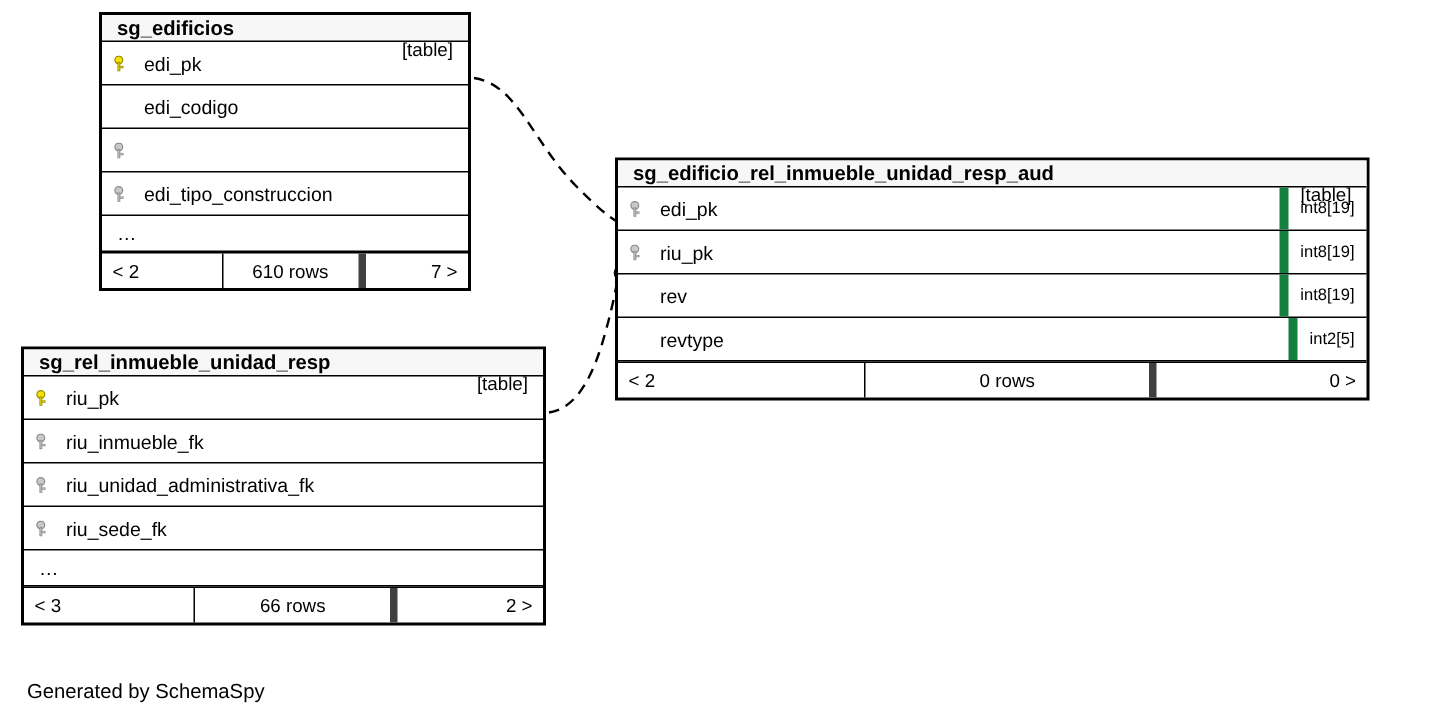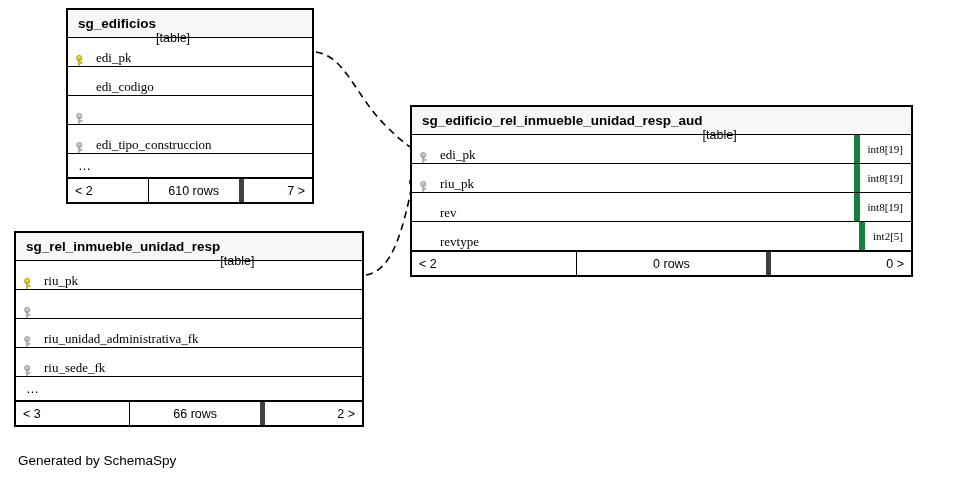--- a/index.html
+++ b/index.html
@@ -31,43 +31,42 @@
   }
   .table-box {
     position: absolute;
     border: 2px solid #000000;
     background: #ffffff;
     box-sizing: border-box;
   }
   .table-title {
     display: flex;
     align-items: center;
-    justify-content: flex-start;
+    justify-content: space-between;
     background: #f7f7f7;
     border-bottom: 1px solid #000000;
     padding: 6px 10px;
     box-sizing: border-box;
-    height: 28px;
+    height: 18px;
   }
   .table-title .tname {
     font-weight: bold;
     font-size: 13.5px;
   }
   .table-title .ttag {
     font-size: 12.5px;
     color: #000000;
     margin-top: 29px;
   }
   .col-row {
     display: flex;
-    align-items: flex-end;
+    align-items: center;
     border-bottom: 1px solid #000000;
     height: 29px;
     box-sizing: border-box;
-    font-family: Liberation Serif, serif;
   }
   .col-row:last-child {
     border-bottom: none;
   }
   .col-key {
     width: 26px;
     flex: 0 0 26px;
     display: flex;
     align-items: center;
     justify-content: center;
@@ -296,20 +295,21 @@
     <div class="col-row">
       <span class="col-key">
         <span class="key-icon">
           <svg width="11" height="11" viewBox="0 0 11 11">
             <circle cx="3.2" cy="3" r="2.6" fill="#c9c9c9" stroke="#8d8d8d" stroke-width="0.8"></circle>
             <rect x="2.6" y="4.6" width="1.3" height="5.6" fill="#c9c9c9" stroke="#8d8d8d" stroke-width="0.6"></rect>
             <rect x="3.9" y="7.2" width="2.2" height="1.1" fill="#c9c9c9" stroke="#8d8d8d" stroke-width="0.5"></rect>
           </svg>
         </span>
       </span>
+      <span class="col-name">riu_inmueble_fk</span>
     </div>
 
     <div class="col-row">
       <span class="col-key">
         <span class="key-icon">
           <svg width="11" height="11" viewBox="0 0 11 11">
             <circle cx="3.2" cy="3" r="2.6" fill="#c9c9c9" stroke="#8d8d8d" stroke-width="0.8"></circle>
             <rect x="2.6" y="4.6" width="1.3" height="5.6" fill="#c9c9c9" stroke="#8d8d8d" stroke-width="0.6"></rect>
             <rect x="3.9" y="7.2" width="2.2" height="1.1" fill="#c9c9c9" stroke="#8d8d8d" stroke-width="0.5"></rect>
           </svg>

